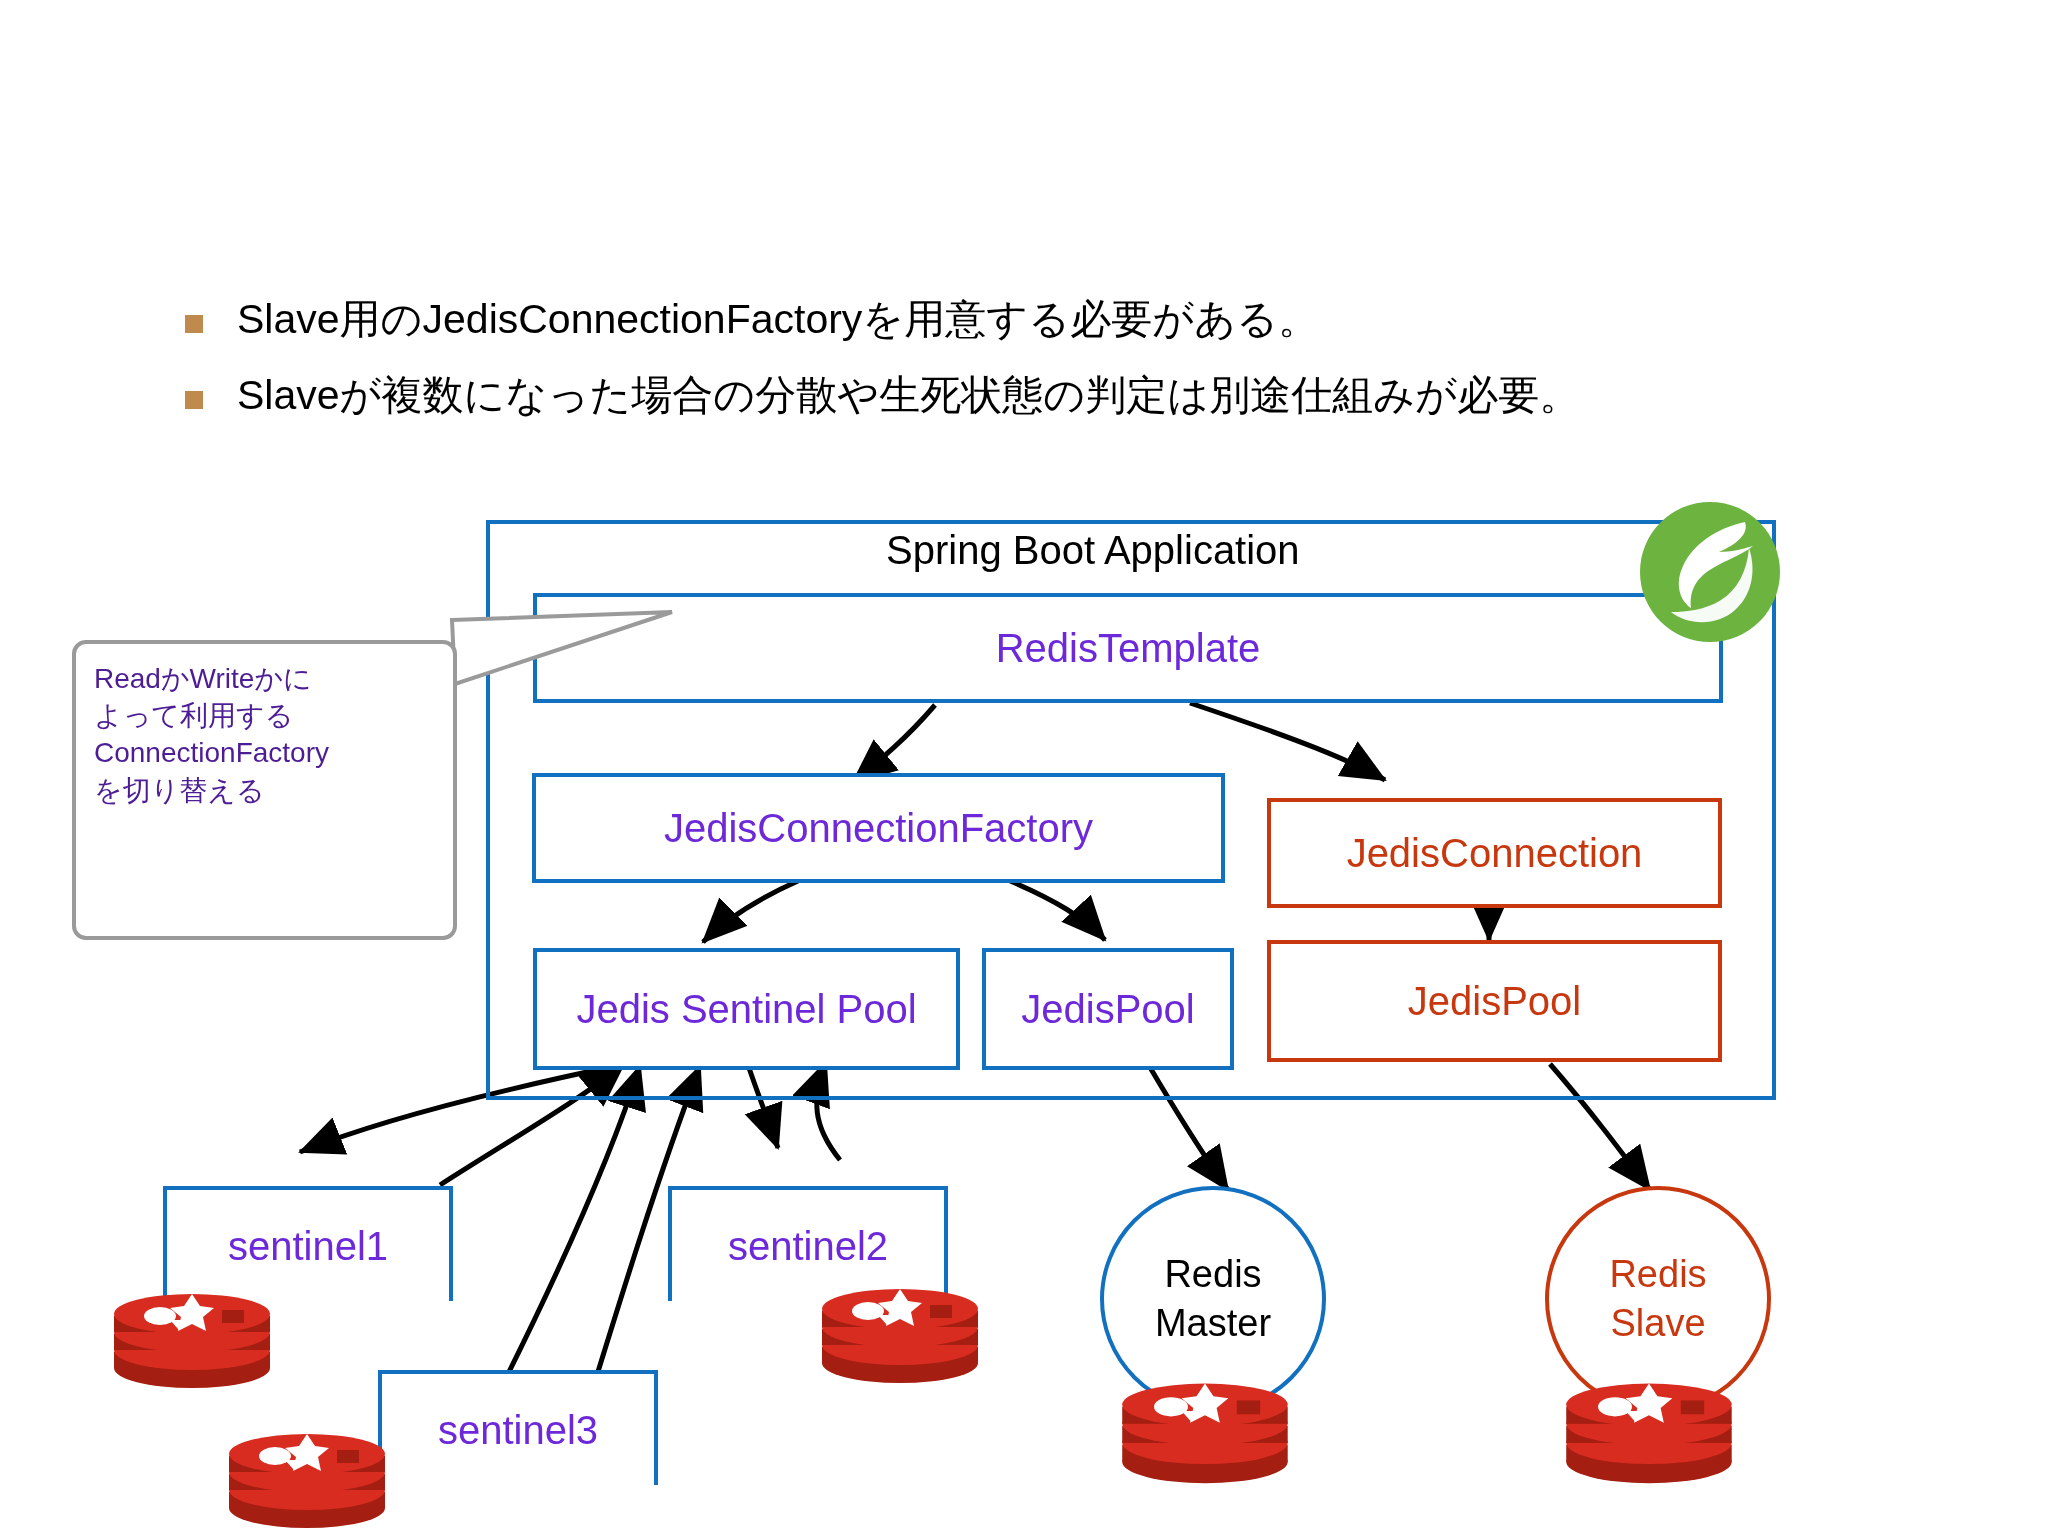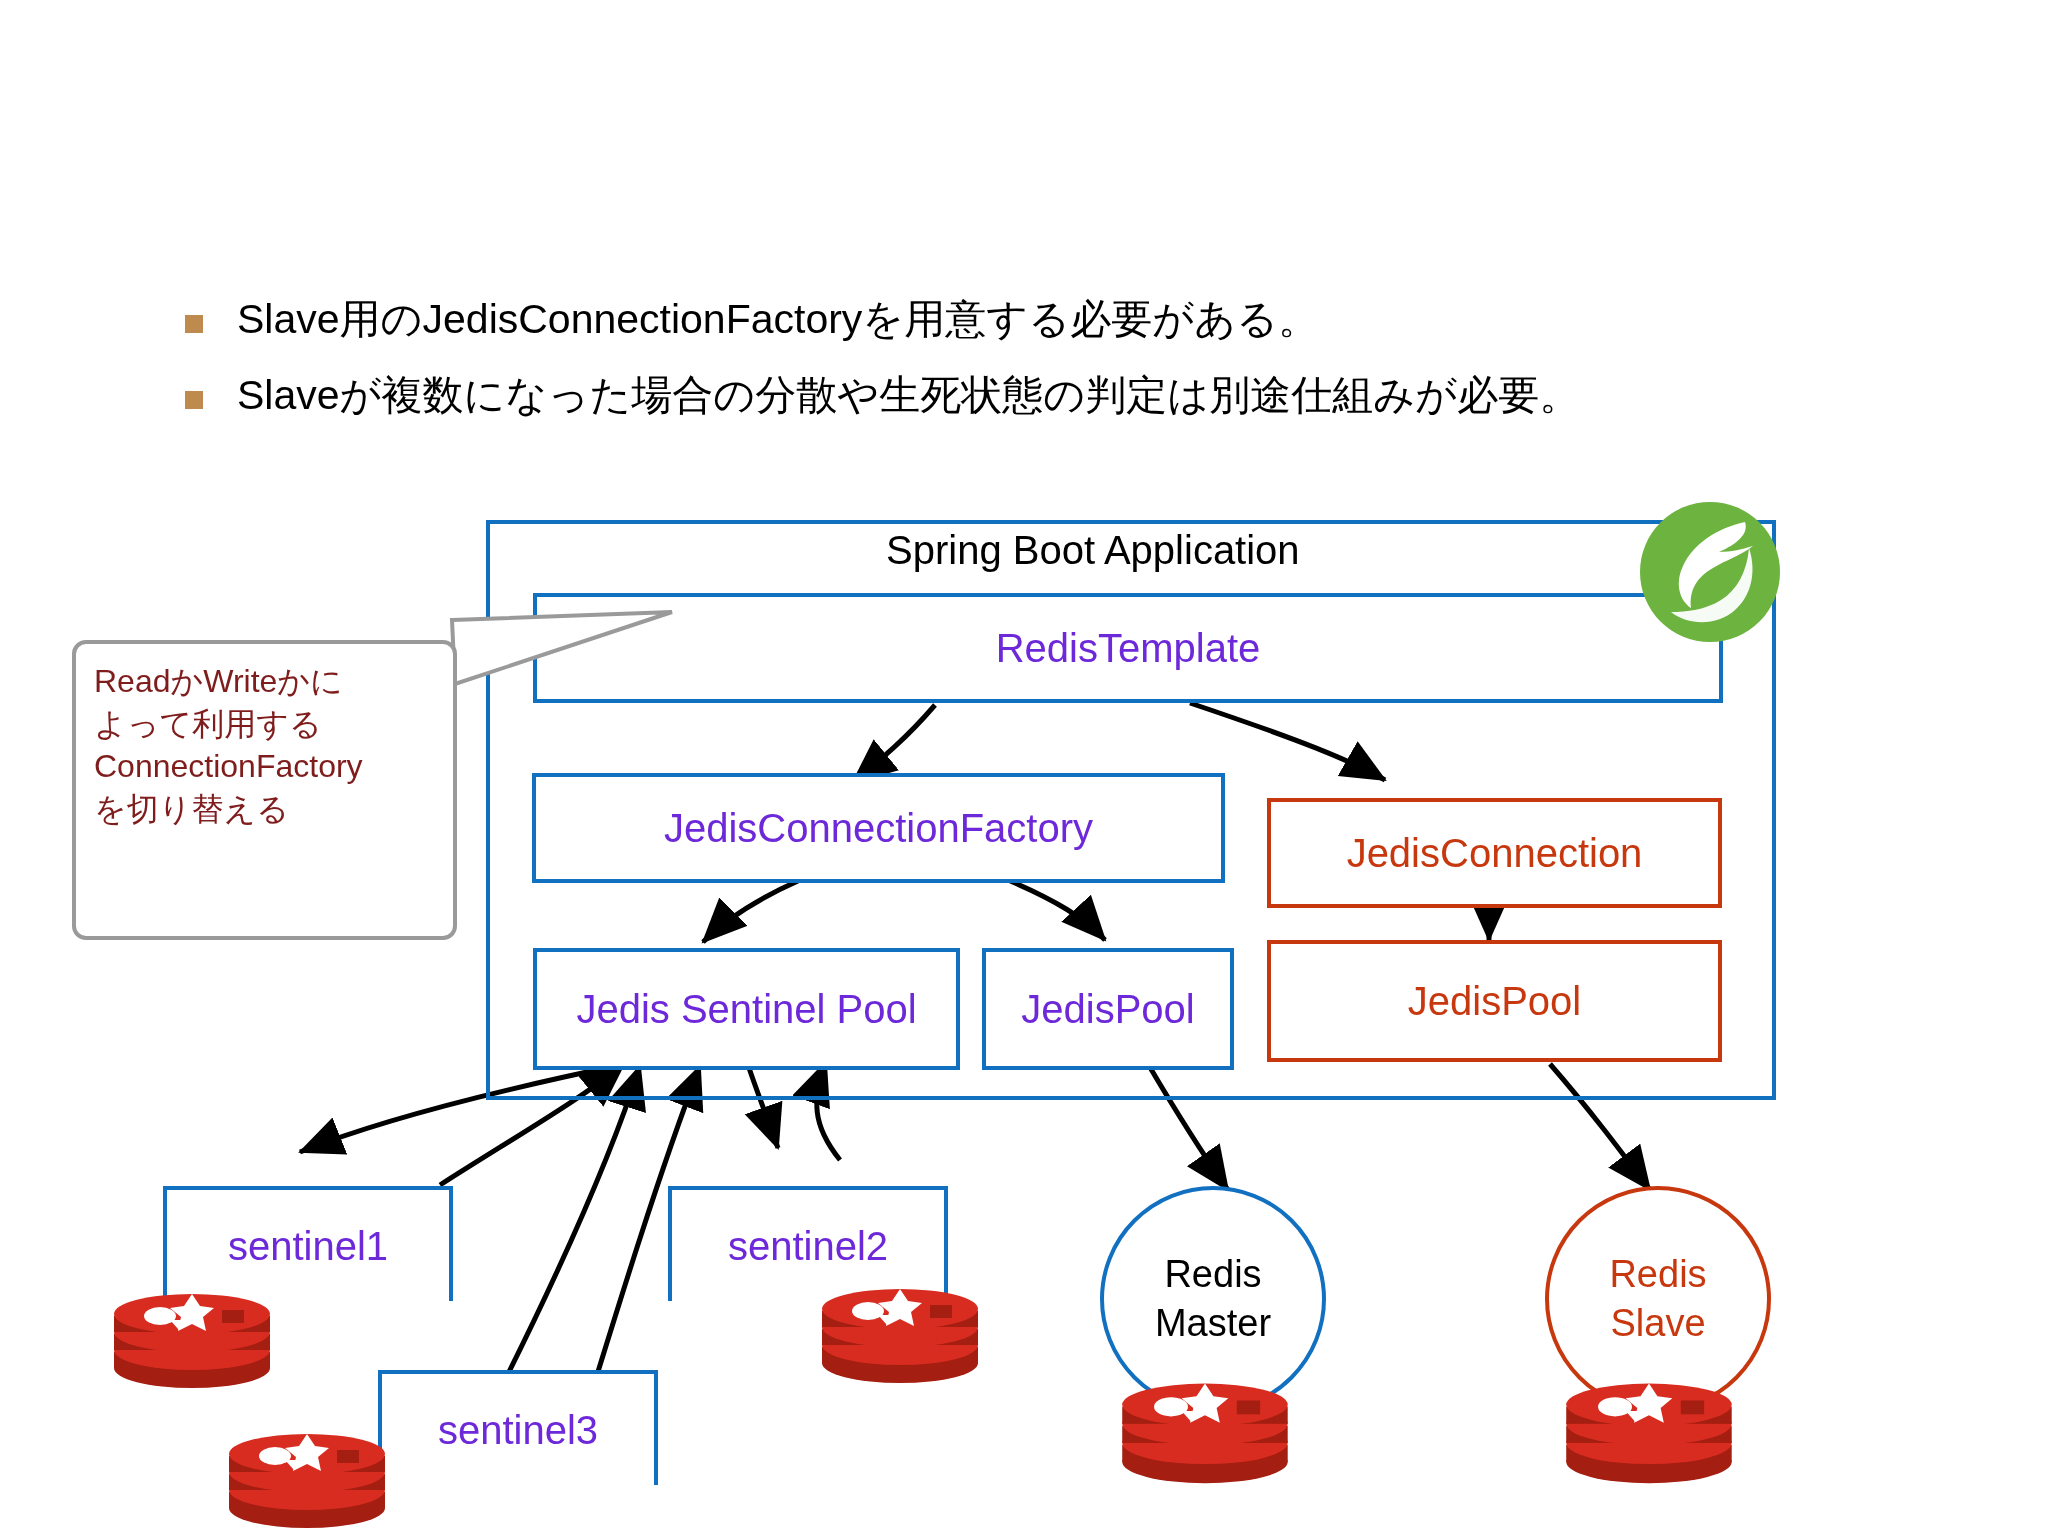--- a/index.html
+++ b/index.html
@@ -36,21 +36,21 @@
   .container-label{position:absolute;font-size:40px;white-space:nowrap;}
 
   
   .circ{position:absolute;box-sizing:border-box;border-radius:50%;background:#fff;
         display:flex;flex-direction:column;align-items:center;justify-content:center;}
   .circ .t{font-size:38px;line-height:1.28;}
 
   
   .callout{position:absolute;box-sizing:border-box;border:4px solid #9a9a9a;border-radius:14px;
            background:#fff;padding:16px 18px 14px 18px;}
-  .callout .ct{font-size:32px;line-height:1.33;color:#7f1d1d;}
+  .callout .ct{font-size:28px;line-height:1.33;color:#4c1d95;}
 
   svg.layer{position:absolute;left:0;top:0;width:2048px;height:1536px;pointer-events:none;}
   svg.layer.under{z-index:1;}
   svg.layer.over{z-index:4;}
   .boxlayer{position:relative;z-index:3;}
   .logolayer{position:absolute;z-index:5;}
 </style>
 </head>
 <body>
 

